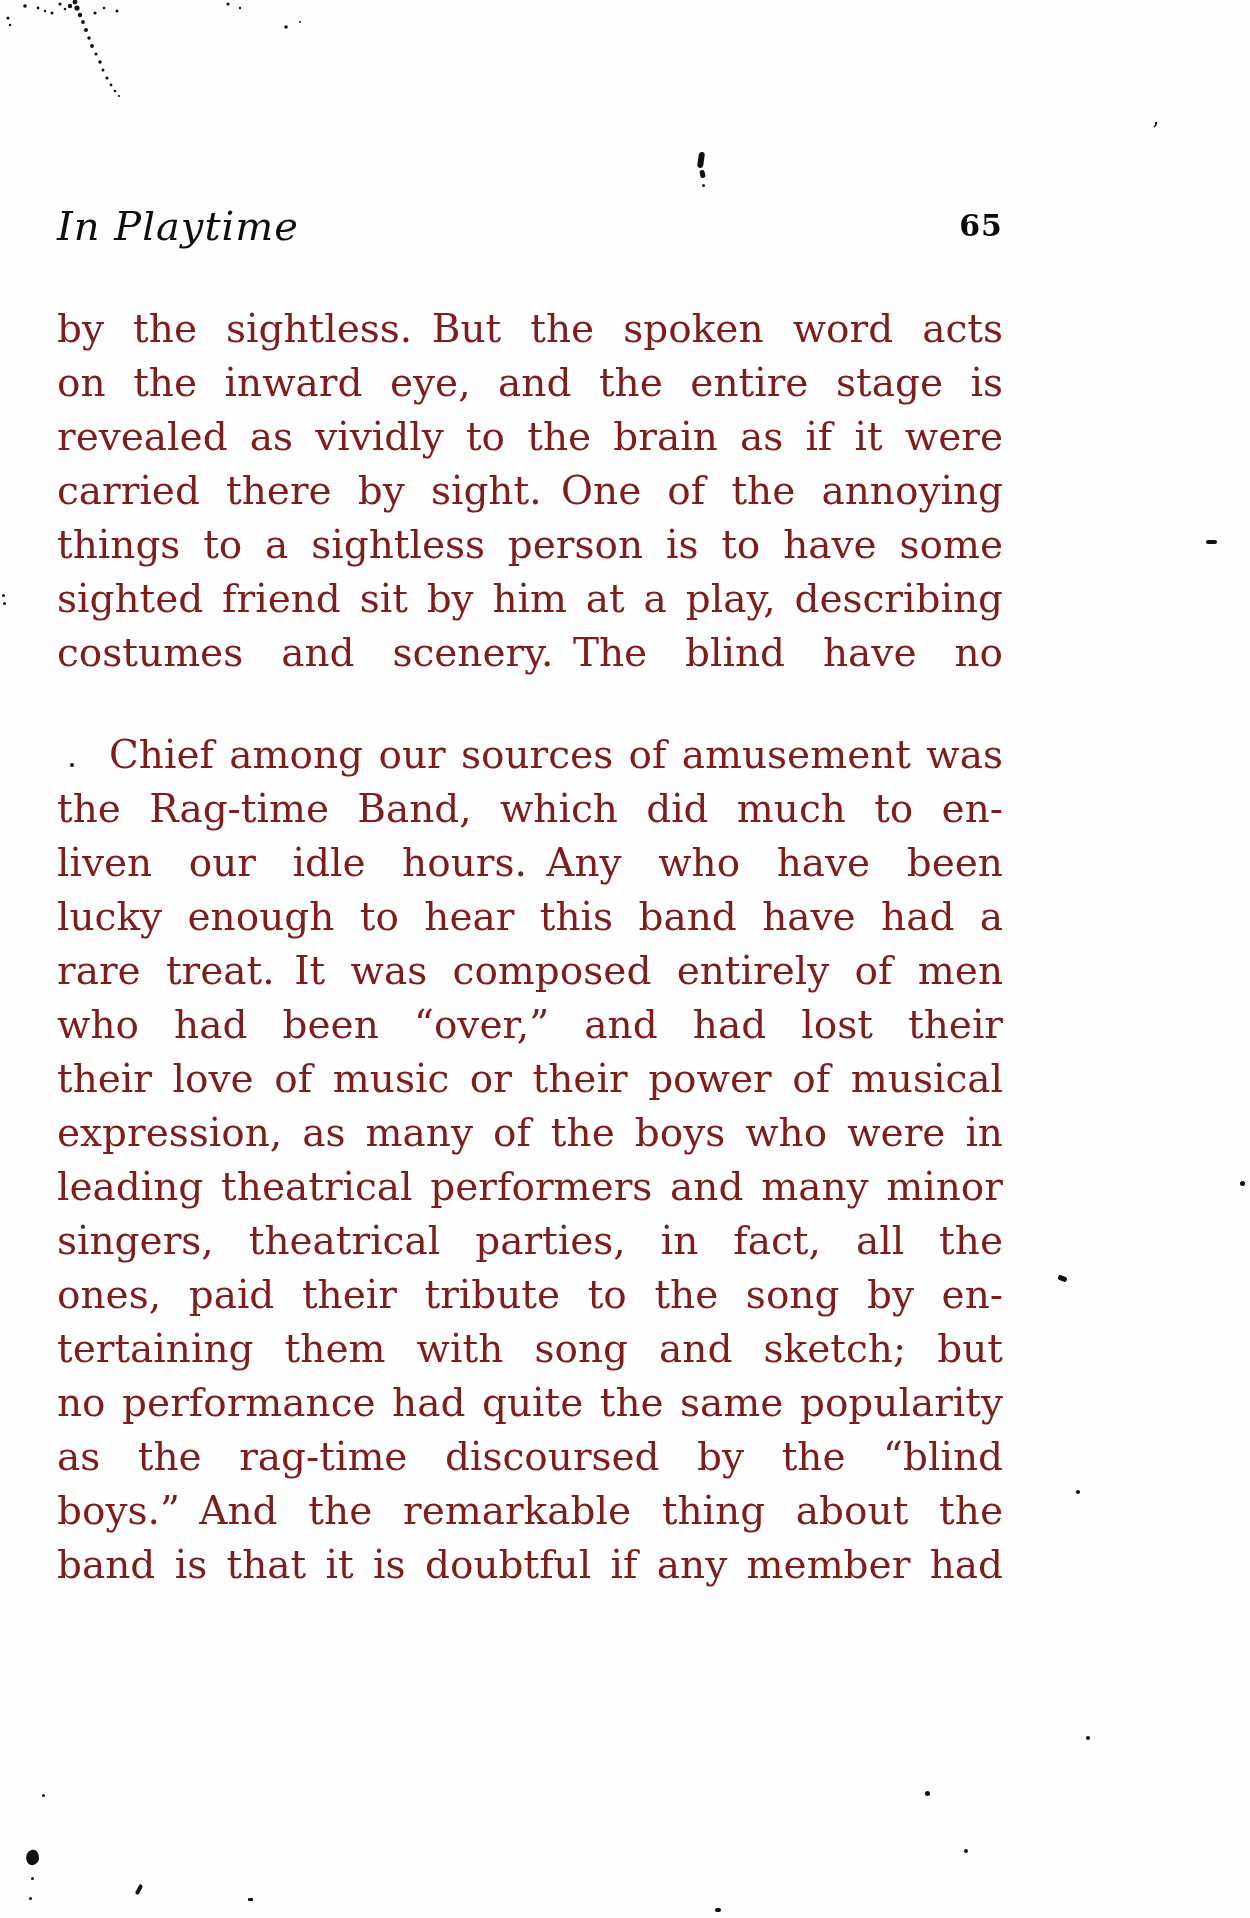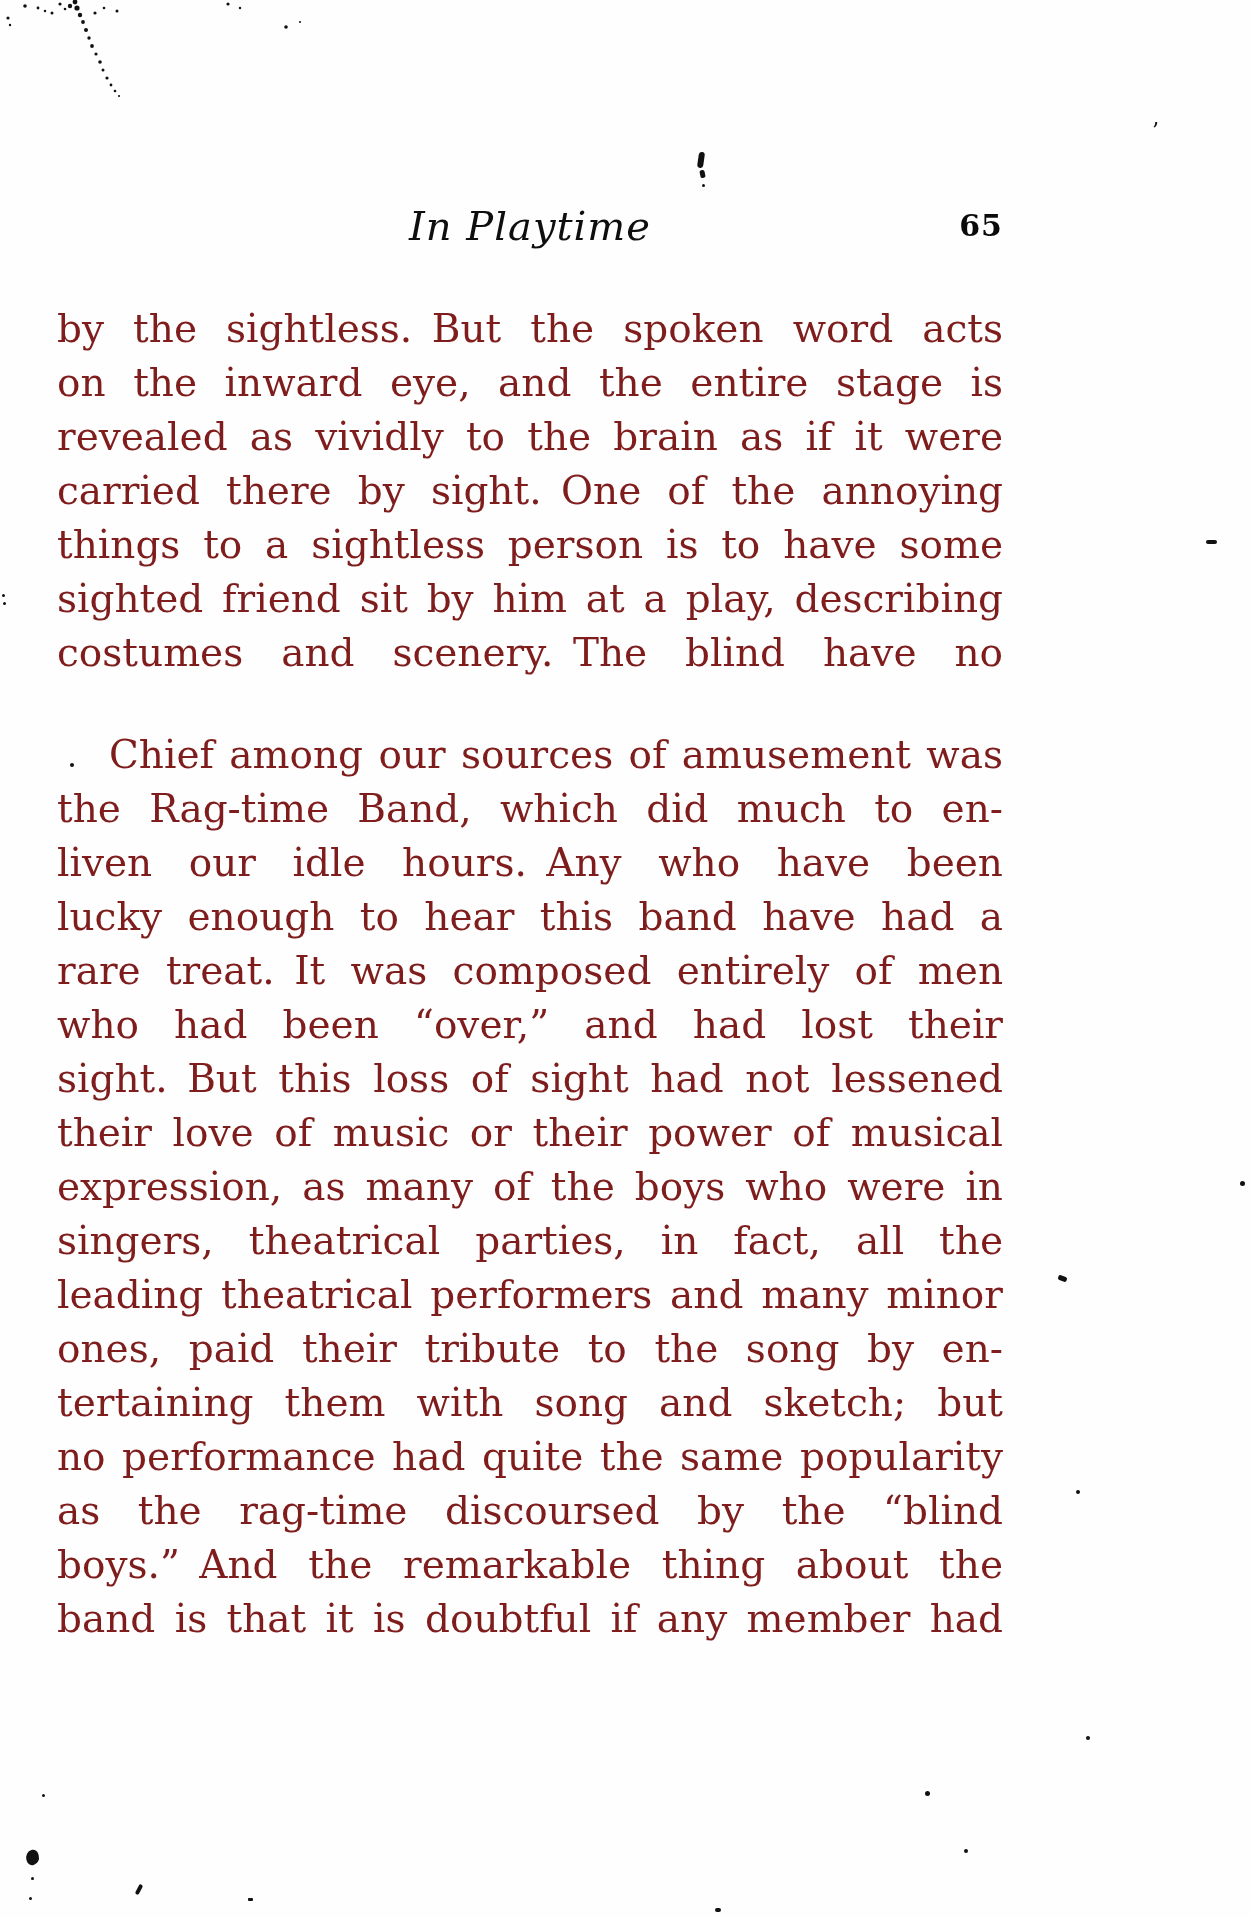--- a/index.html
+++ b/index.html
@@ -17,21 +17,21 @@
   .header-row {
     position: absolute;
     left: 57px;
     top: 203px;
     width: 946px;
     height: 50px;
   }
   .header-title {
     position: absolute;
     left: 0; right: 0;
-    text-align: center;
+    text-align: left;
     font-style: italic;
     font-size: 40px;
     line-height: 46px;
     letter-spacing: 1px;
     color: #0e0e0e;
   }
   .header-pageno {
     position: absolute;
     right: 0;
     top: 0;
@@ -156,25 +156,24 @@
       <div class="line j">carried there by sight. One of the annoying</div>
       <div class="line j">things to a sightless person is to have some</div>
       <div class="line j">sighted friend sit by him at a play, describing</div>
       <div class="line j">costumes and scenery. The blind have no</div>
       <div class="line j ind">Chief among our sources of amusement was</div>
       <div class="line j">the Rag-time Band, which did much to en-</div>
       <div class="line j">liven our idle hours. Any who have been</div>
       <div class="line j">lucky enough to hear this band have had a</div>
       <div class="line j">rare treat. It was composed entirely of men</div>
       <div class="line j">who had been “over,” and had lost their</div>
-      <div class="line j">sight. But this loss of sight had not lessened</div>
       <div class="line j">their love of music or their power of musical</div>
       <div class="line j">expression, as many of the boys who were in</div>
+      <div class="line j">leading theatrical performers and many minor</div>
       <div class="line j">singers, theatrical parties, in fact, all the</div>
-      <div class="line j">leading theatrical performers and many minor</div>
       <div class="line j">ones, paid their tribute to the song by en-</div>
       <div class="line j">tertaining them with song and sketch; but</div>
       <div class="line j">no performance had quite the same popularity</div>
       <div class="line j">as the rag-time discoursed by the “blind</div>
       <div class="line j">boys.” And the remarkable thing about the</div>
       <div class="line j">band is that it is doubtful if any member had</div>
     </div>
 
 </div>
 

